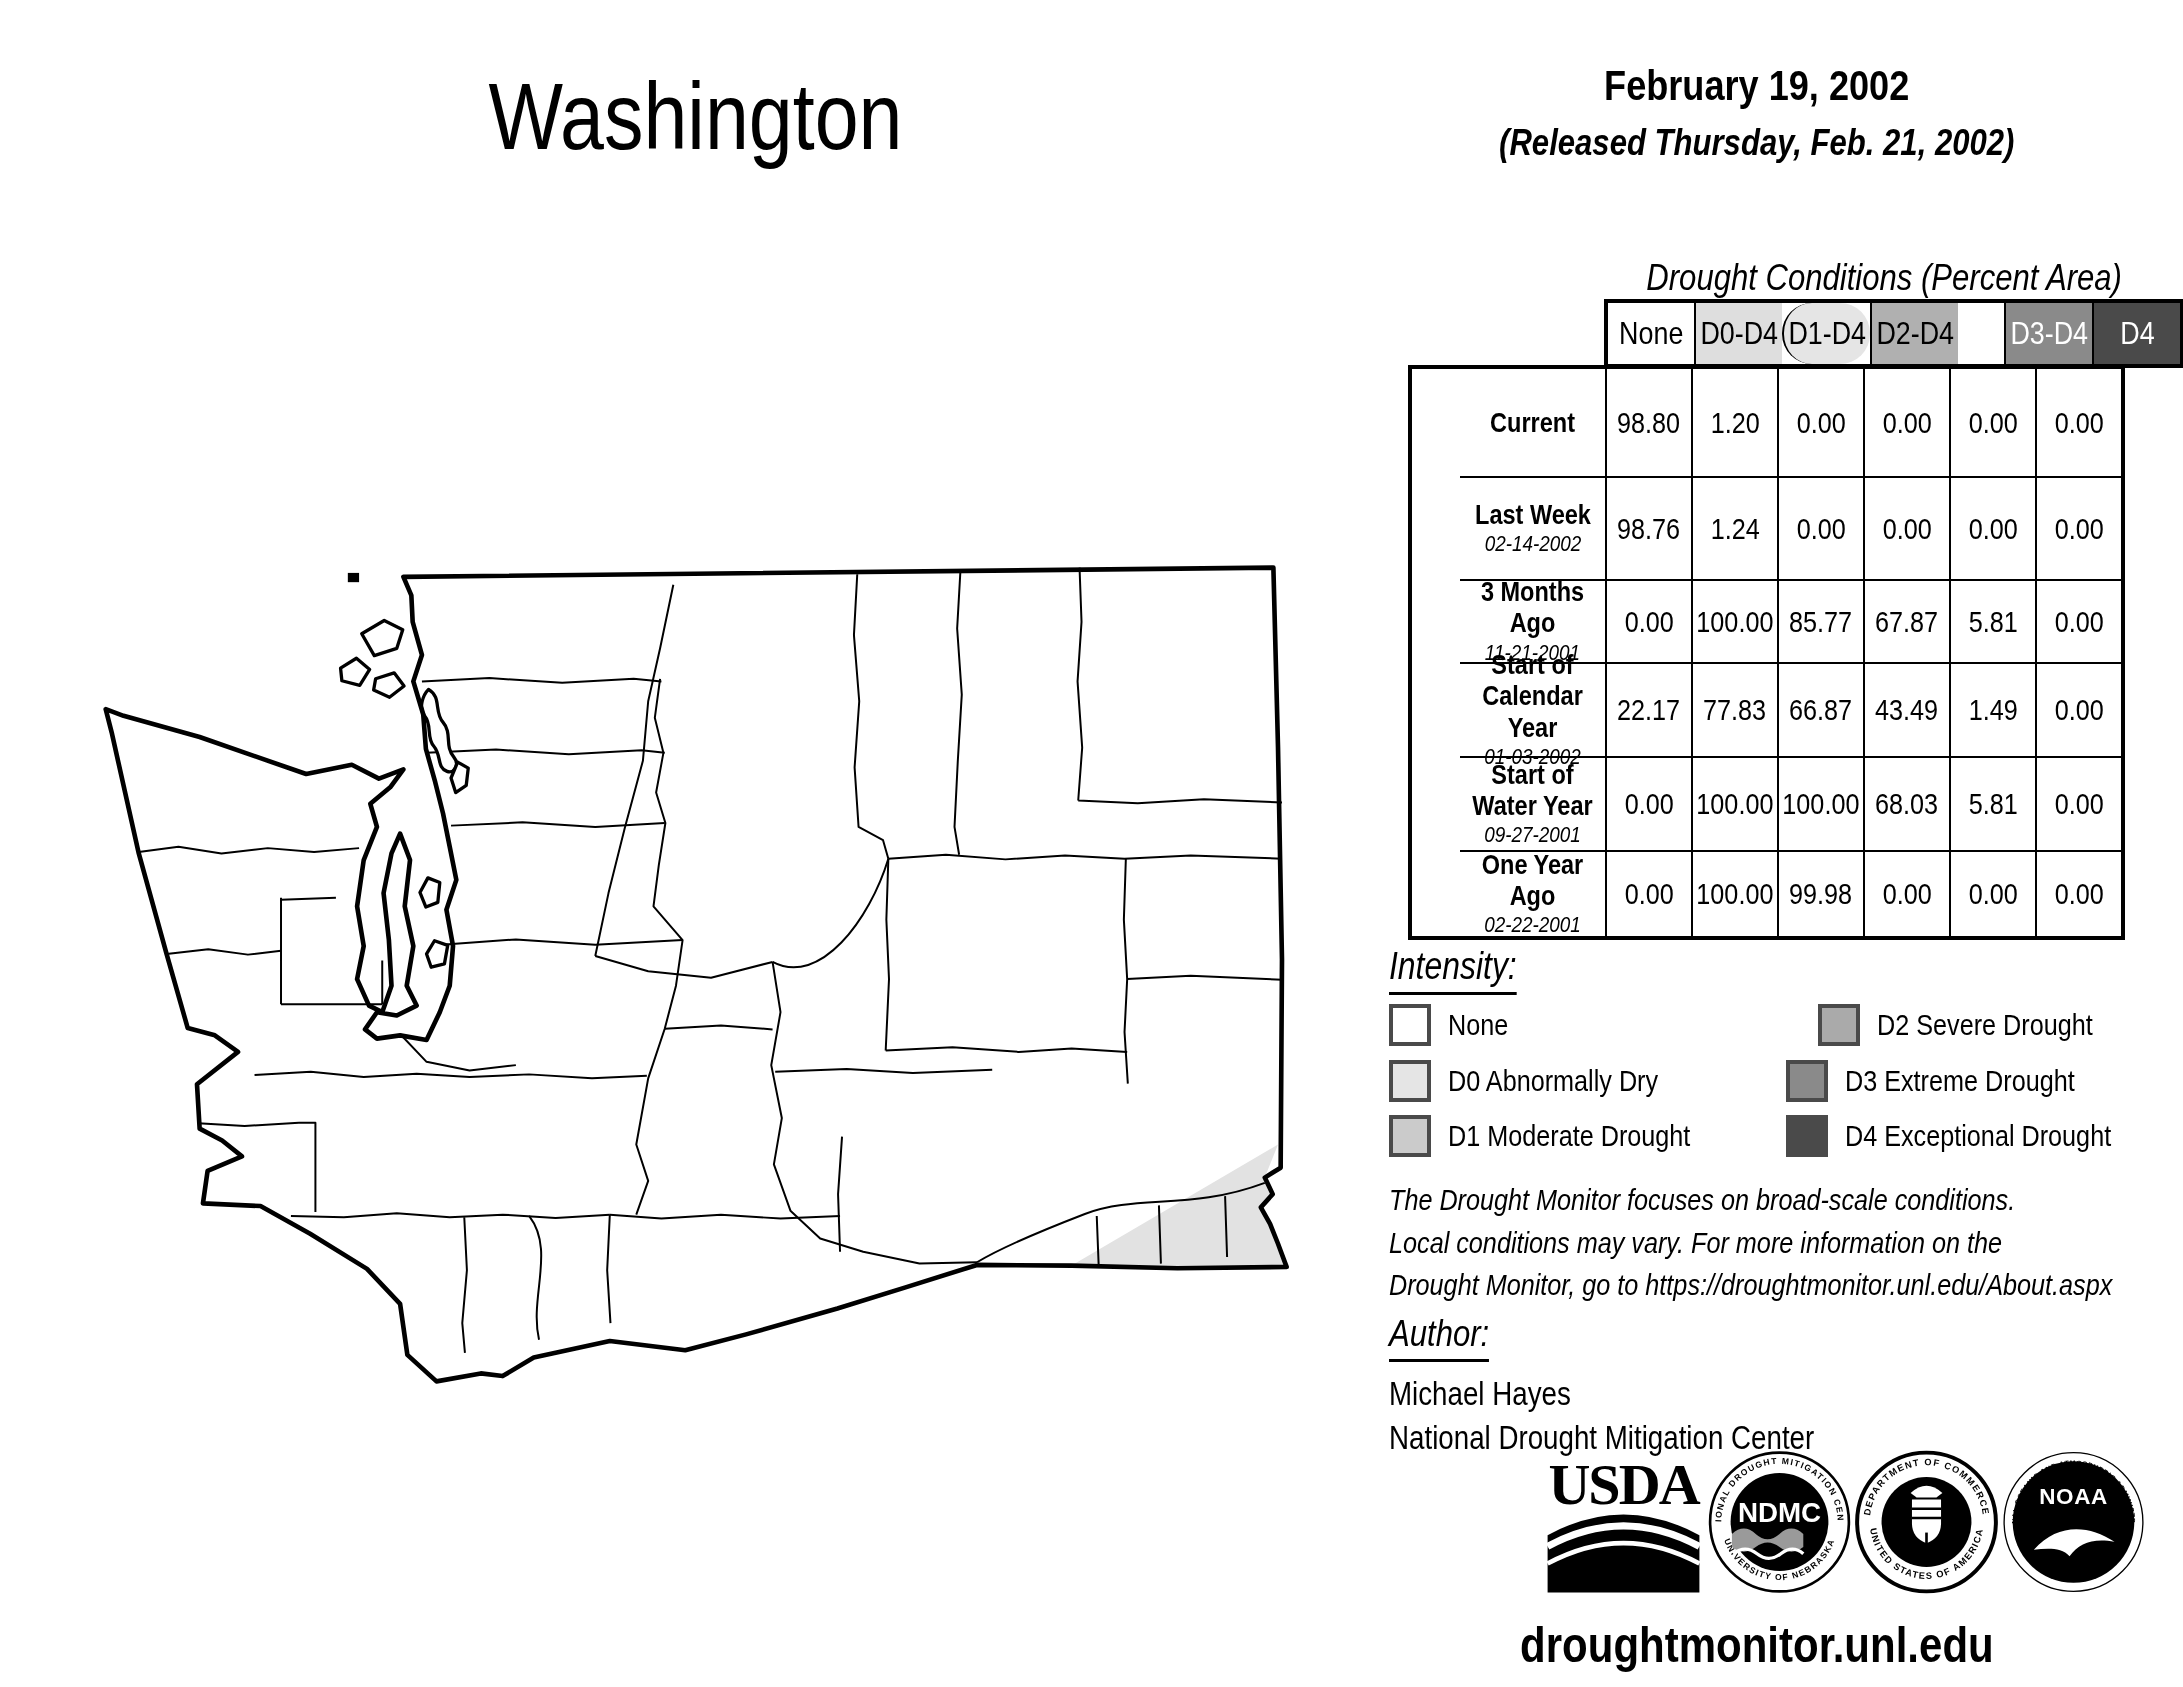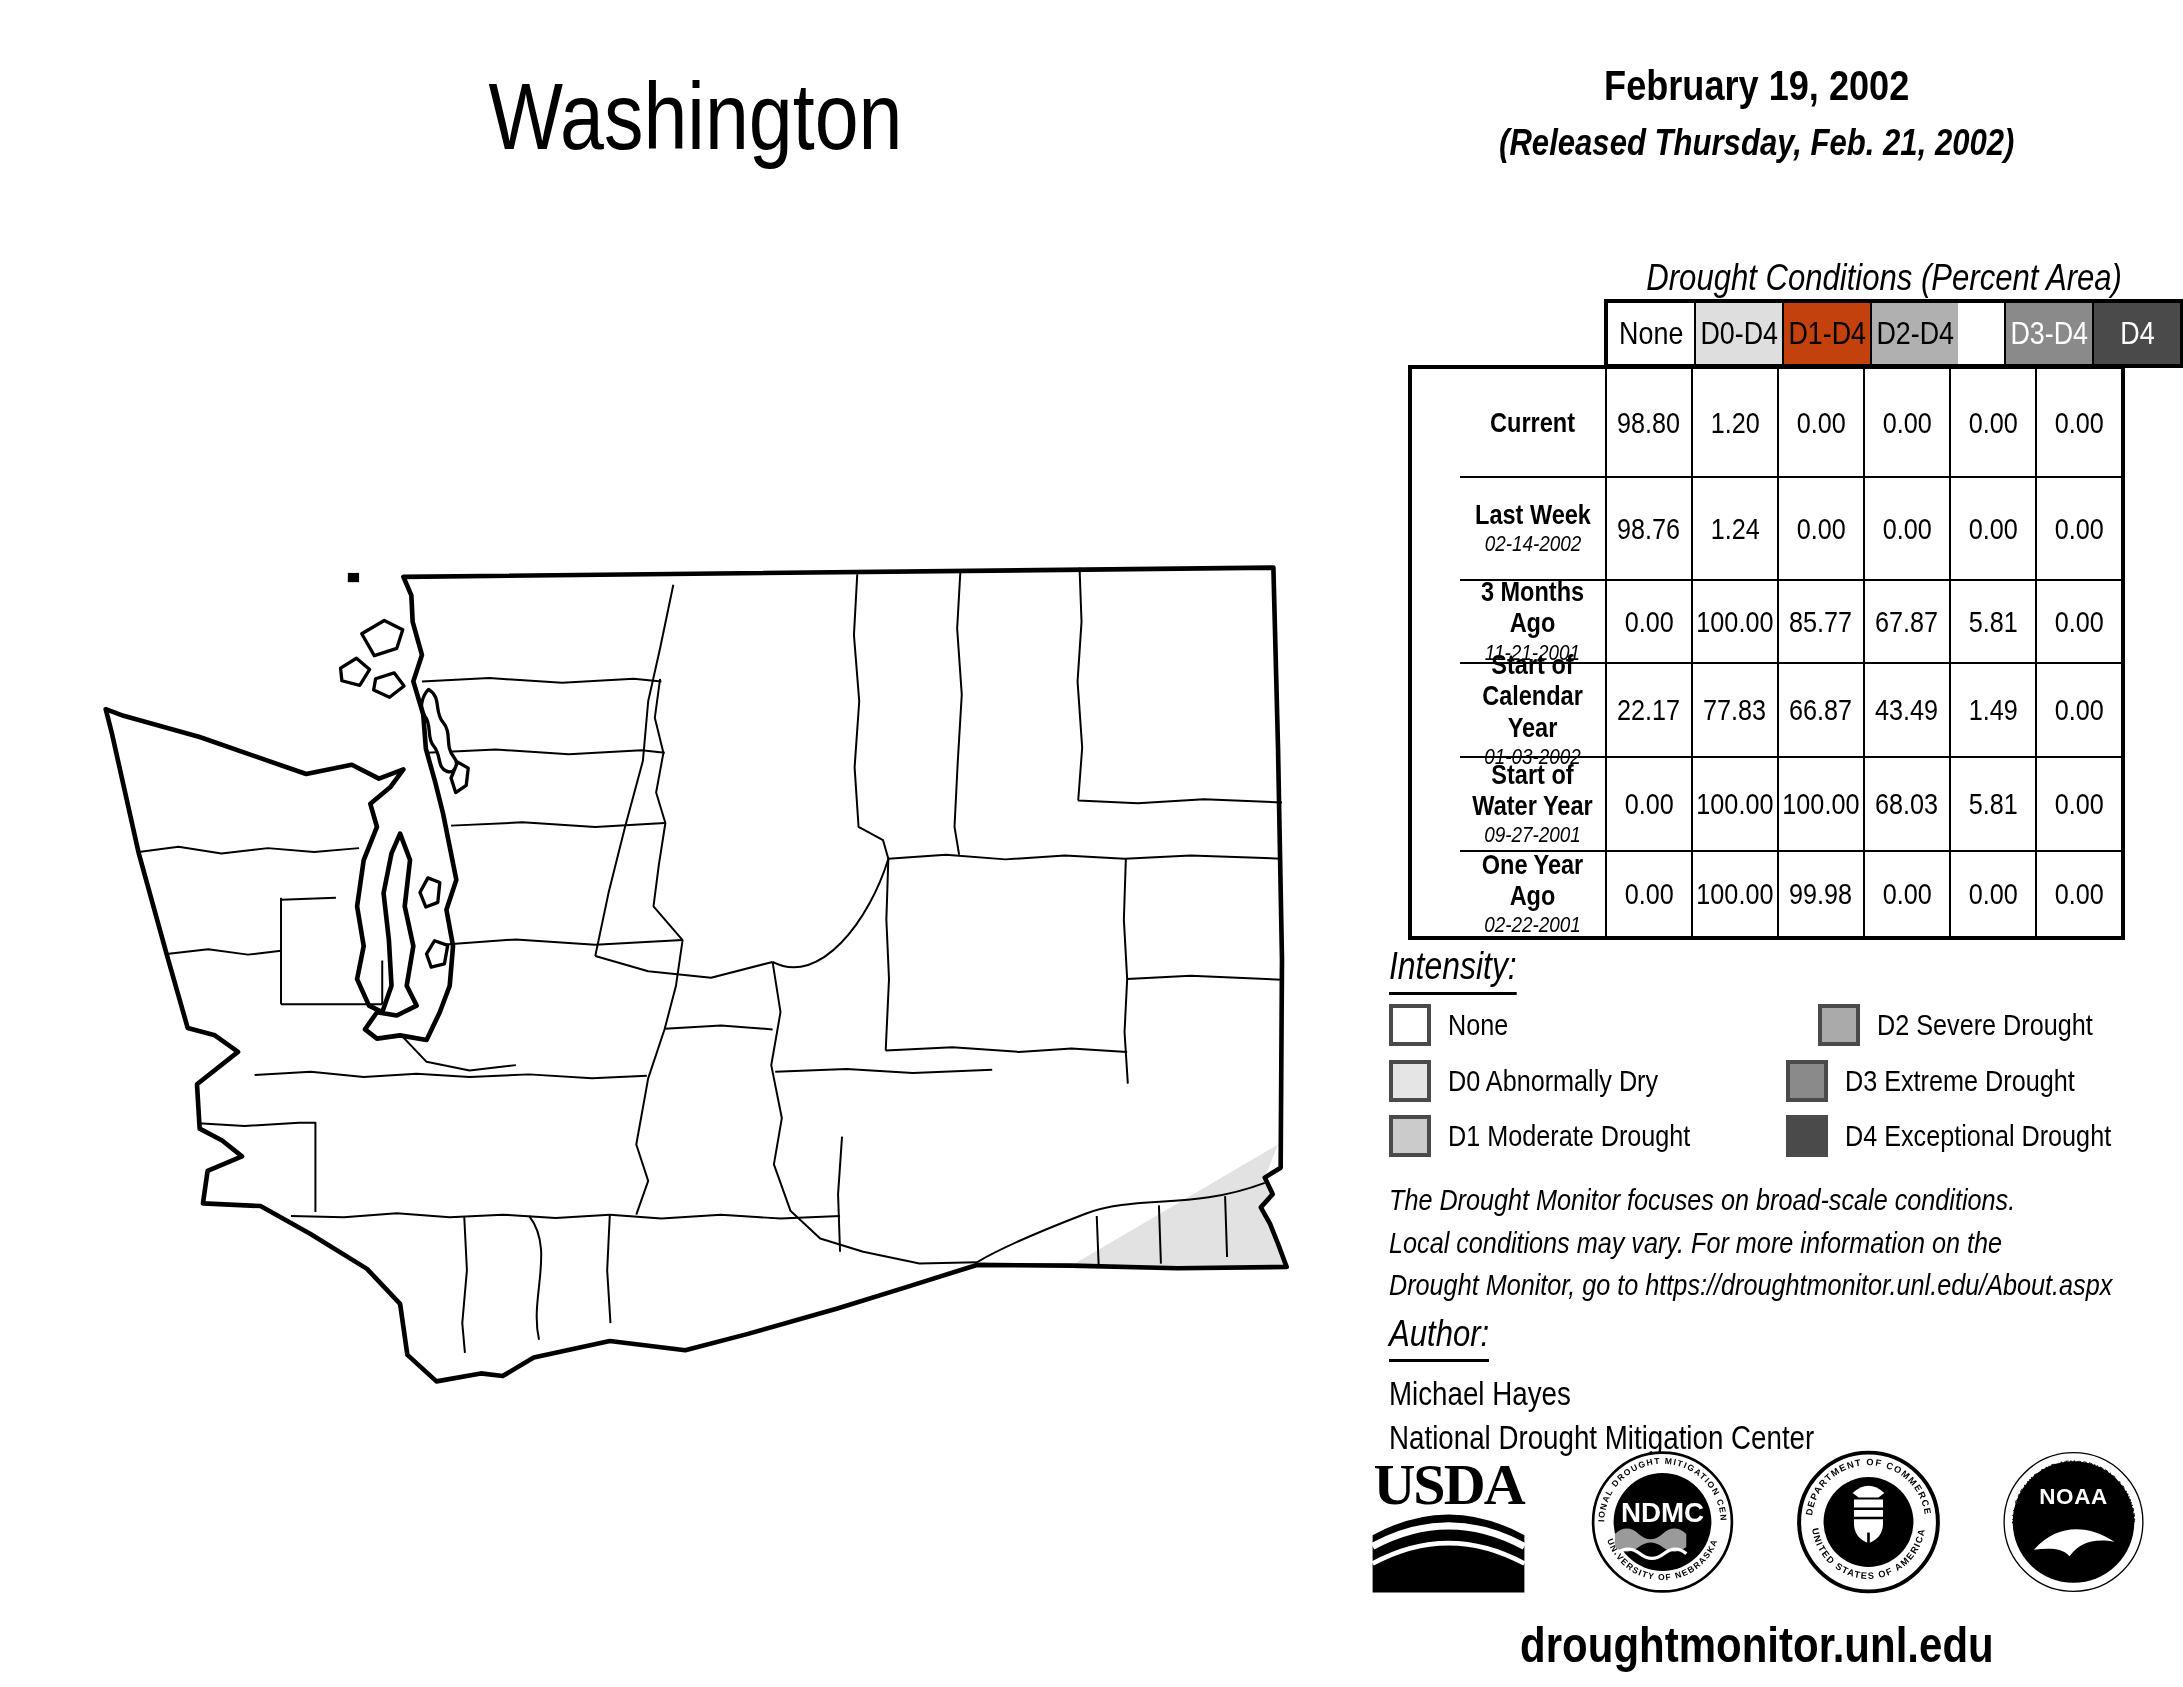--- a/index.html
+++ b/index.html
@@ -48,21 +48,21 @@
   .swatch{width:42px;height:42px;border:4px solid #4a4a4a;box-sizing:border-box;margin-right:17px;flex:none;}
   .leg-label{font-size:30px;}
 
   
   .disclaimer{left:1389px;top:1179px;width:774px;font-size:30px;font-style:italic;line-height:1.42;}
   .author-title{left:1389px;top:1313px;font-size:37px;font-style:italic;}
   .author-name{left:1389px;top:1375px;font-size:33px;}
   .author-org{left:1389px;top:1419px;font-size:33px;}
 
   
-  .logos{left:1366px;top:1446px;width:781px;display:flex;align-items:center;justify-content:space-between;}
+  .logos{left:1366px;top:1446px;width:781px;display:flex;align-items:center;justify-content:flex-end;}
   .footer-url{left:1350px;top:1616px;width:814px;text-align:center;font-size:50px;font-weight:bold;}
 
   svg text{font-family:"Liberation Sans",sans-serif;}
   .seal-arc{font-size:15px;font-weight:bold;letter-spacing:2px;}
   .usda-word{font-family:"Liberation Serif",serif;font-weight:bold;font-size:88px;letter-spacing:-3px;}
 </style>
 </head>
 <body>
 
 <div class="abs title-block">
@@ -153,21 +153,21 @@
 
 <div class="abs tbl-title"><span class="cx">Drought Conditions (Percent Area)</span></div>
 
 <div class="abs tbl-head">
   <div class="hcell" style="background-color: rgb(255, 255, 255); color: rgb(0, 0, 0);">
       <span class="cx">None</span>
     </div>
   <div class="hcell" style="background-color: rgb(222, 222, 222); color: rgb(0, 0, 0);">
       <span class="cx">D0-D4</span>
     </div>
-  <div class="hcell" style="background-color: #c2410c; color: rgb(0, 0, 0);">
+  <div class="hcell" style="background-color: #e5e5e5; color: rgb(0, 0, 0); border-radius: 30px;">
       <span class="cx">D1-D4</span>
     </div>
   <div class="hcell" style="background-color: rgb(176, 176, 176); color: rgb(0, 0, 0);">
       <span class="cx">D2-D4</span>
     </div>
   <div class="hcell" style="background-color: rgb(138, 138, 138); color: rgb(255, 255, 255); margin-left: 46px;">
       <span class="cx">D3-D4</span>
     </div>
   <div class="hcell" style="background-color: rgb(74, 74, 74); color: rgb(255, 255, 255);">
       <span class="cx">D4</span>

